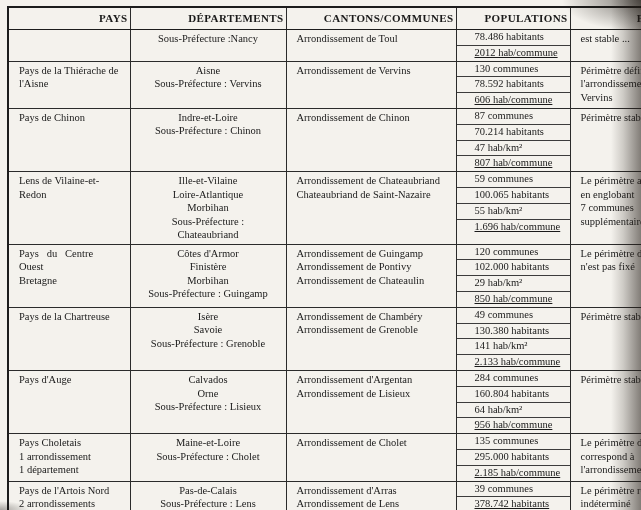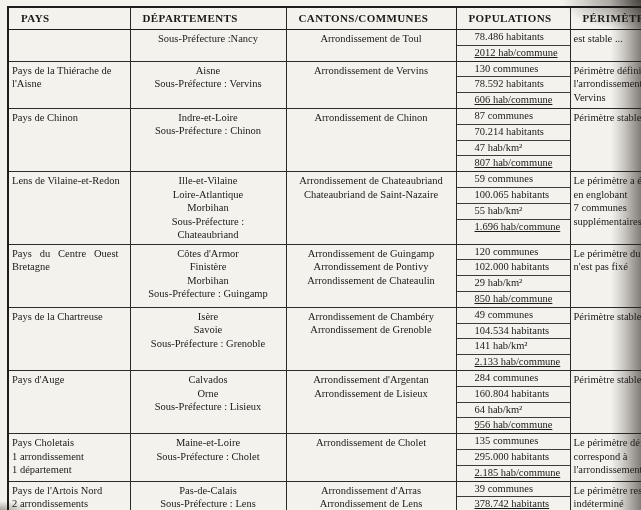--- a/index.html
+++ b/index.html
@@ -18,34 +18,34 @@
     table-layout:fixed;
     border:2px solid #1c1c1c;
   }
   .doc-table th,.doc-table td{
     border:1px solid #2b2b2b;
     vertical-align:top;
   }
   .doc-table th{
     font-size:11px;
     font-weight:bold;
-    text-align:left;
+    text-align:right;
     padding:4px 2px 5px 12px;
     letter-spacing:0.4px;
     border-bottom:1.5px solid #1c1c1c;
   }
   .doc-table td{
     font-size:10.5px;
     line-height:13.5px;
-    padding:2px 3px;
+    padding:2px 10px;
   }
   .cell-pays{text-align:left;padding-left:5px;margin-left:27px;}
   .cell-pays .line{white-space:pre-wrap;}
   .cell-departements{text-align:center;}
-  .cell-cantons{text-align:center;}
+  .cell-cantons{text-align:left;}
   .cell-populations{padding:0 !important;}
   .pop-line{
     padding:1px 5px 1px 18px;
     line-height:12.8px;
     border-bottom:1px solid #3c3c3c;
   }
   .pop-line:last-child{border-bottom:none;text-decoration:underline;}
   .cell-perimetre{text-align:left;padding-left:4px;}
   
   .scan-shadow-right{
@@ -210,21 +210,21 @@
             <div class="line">Isère</div>
             <div class="line">Savoie</div>
             <div class="line">Sous-Préfecture : Grenoble</div>
           </td>
           <td class="cell-cantons">
             <div class="line">Arrondissement de Chambéry</div>
             <div class="line">Arrondissement de Grenoble</div>
           </td>
           <td class="cell-populations">
             <div class="pop-line">49 communes</div>
-            <div class="pop-line">104.534 habitants</div>
+            <div class="pop-line">130.380 habitants</div>
             <div class="pop-line">141 hab/km²</div>
             <div class="pop-line">2.133 hab/commune</div>
           </td>
           <td class="cell-perimetre">
             <div class="line">Périmètre stable</div>
           </td>
         </tr>
         <tr>
           <td class="cell-pays">
             <div class="line">Pays d'Auge</div>

